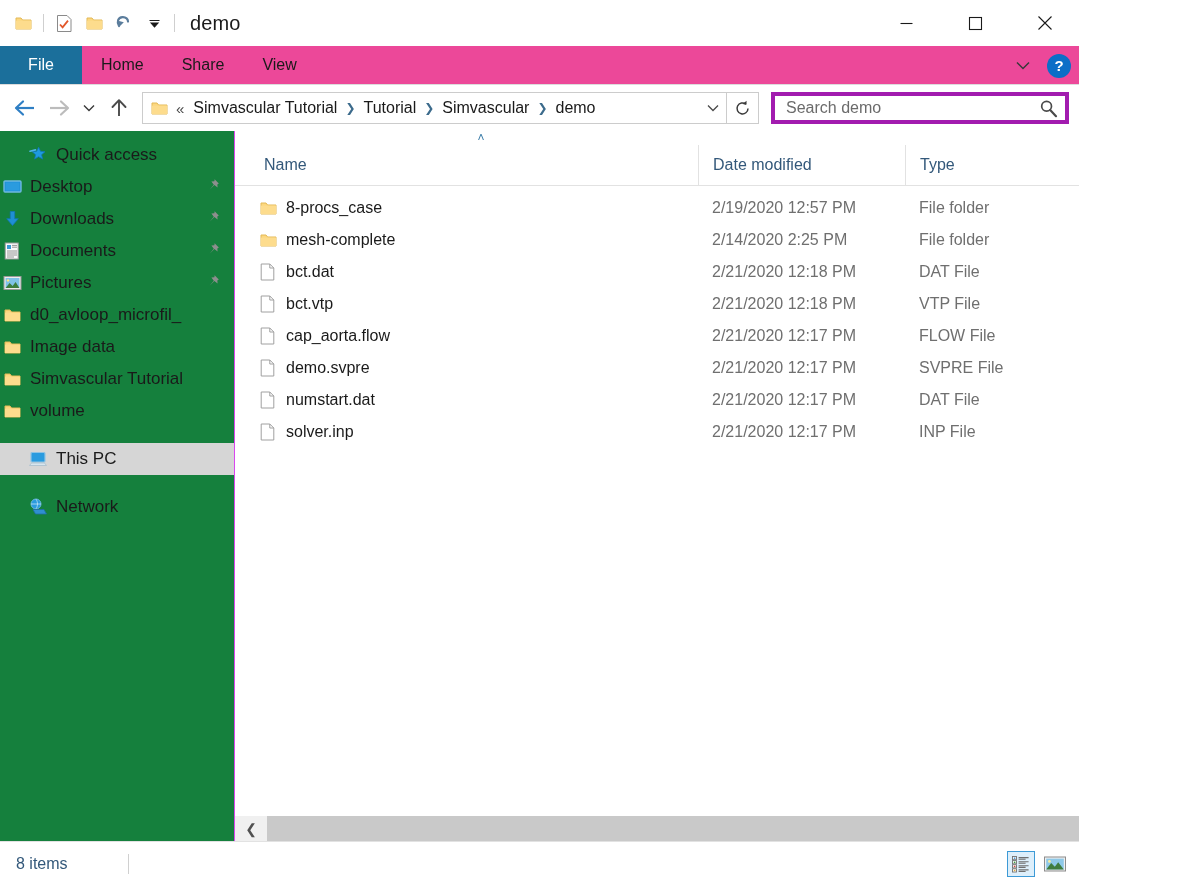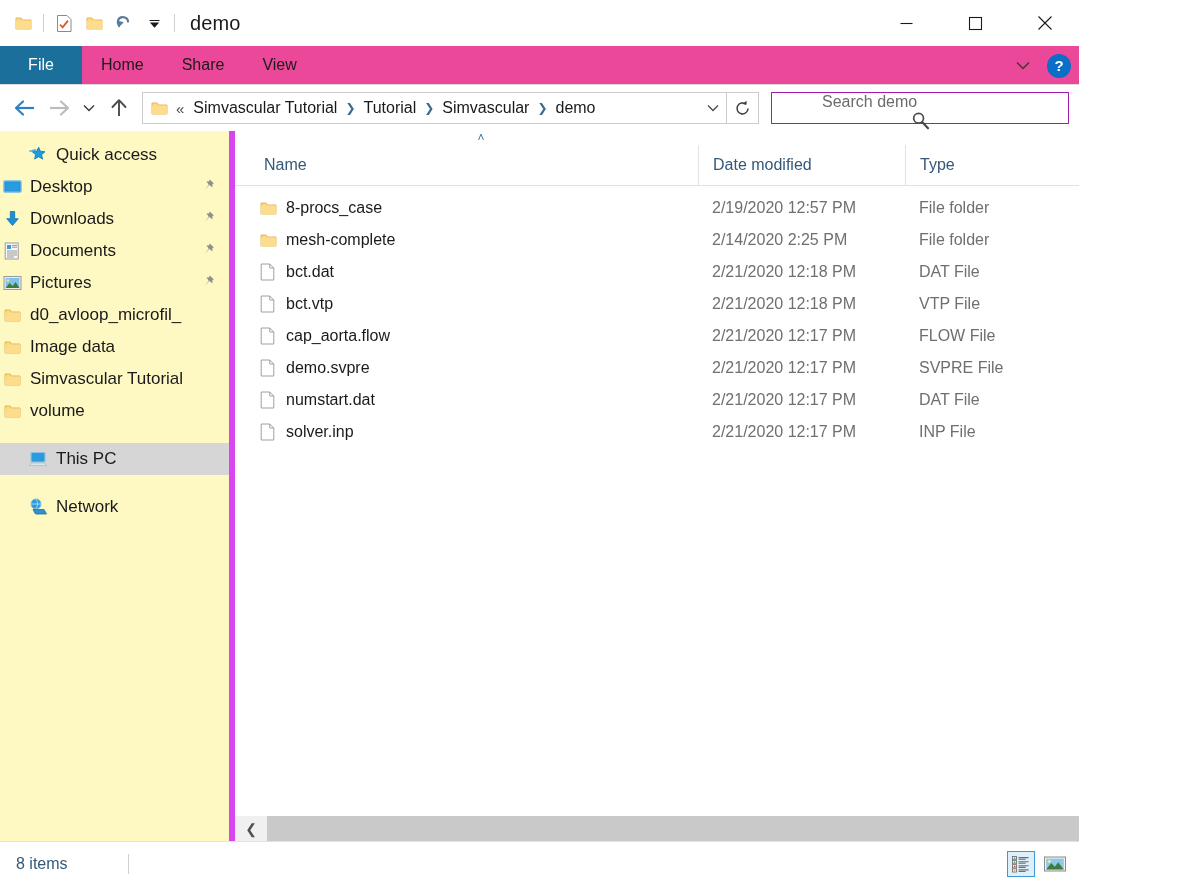--- a/index.html
+++ b/index.html
@@ -118,25 +118,24 @@
     display:flex; align-items:center; justify-content:center;
   }
   .refresh-btn {
     width: 32px; height: 32px;
     border: 1px solid #cccccc; border-left: none;
     display: flex; align-items: center; justify-content: center;
     background: #fff;
   }
   .searchbox {
     width: 298px; height: 32px;
-    border: 1px solid #a21caf;
+    border: 4px solid #a21caf;
     margin-left: 12px;
     display: flex; align-items: center;
     background: #ffffff;
-    flex-direction: column;
   }
   .searchbox input {
     flex: 1; border: none; outline: none;
     font-family: "Liberation Sans", sans-serif;
     font-size: 16px; color: #6b6b6b;
     padding-left: 11px; background: transparent;
   }
   .searchbox input::placeholder { color: #6b6b6b; }
   .search-ico { width: 34px; display:flex; align-items:center; justify-content:center;}
 
@@ -144,22 +143,22 @@
   .body {
     flex: 1;
     display: flex;
     min-height: 0;
     position: relative;
   }
 
   
   .sidebar {
     width: 235px; min-width: 235px;
-    background: #fef9c3;
-    border-right: 6px solid #d946ef;
+    background: #15803d;
+    border-right: 1px solid #d946ef;
     padding-top: 8px;
     overflow: hidden;
   }
   .nav-item {
     height: 32px;
     display: flex; align-items: center;
     font-size: 17px; color: #1a1a1a;
     white-space: nowrap;
     position: relative;
   }

